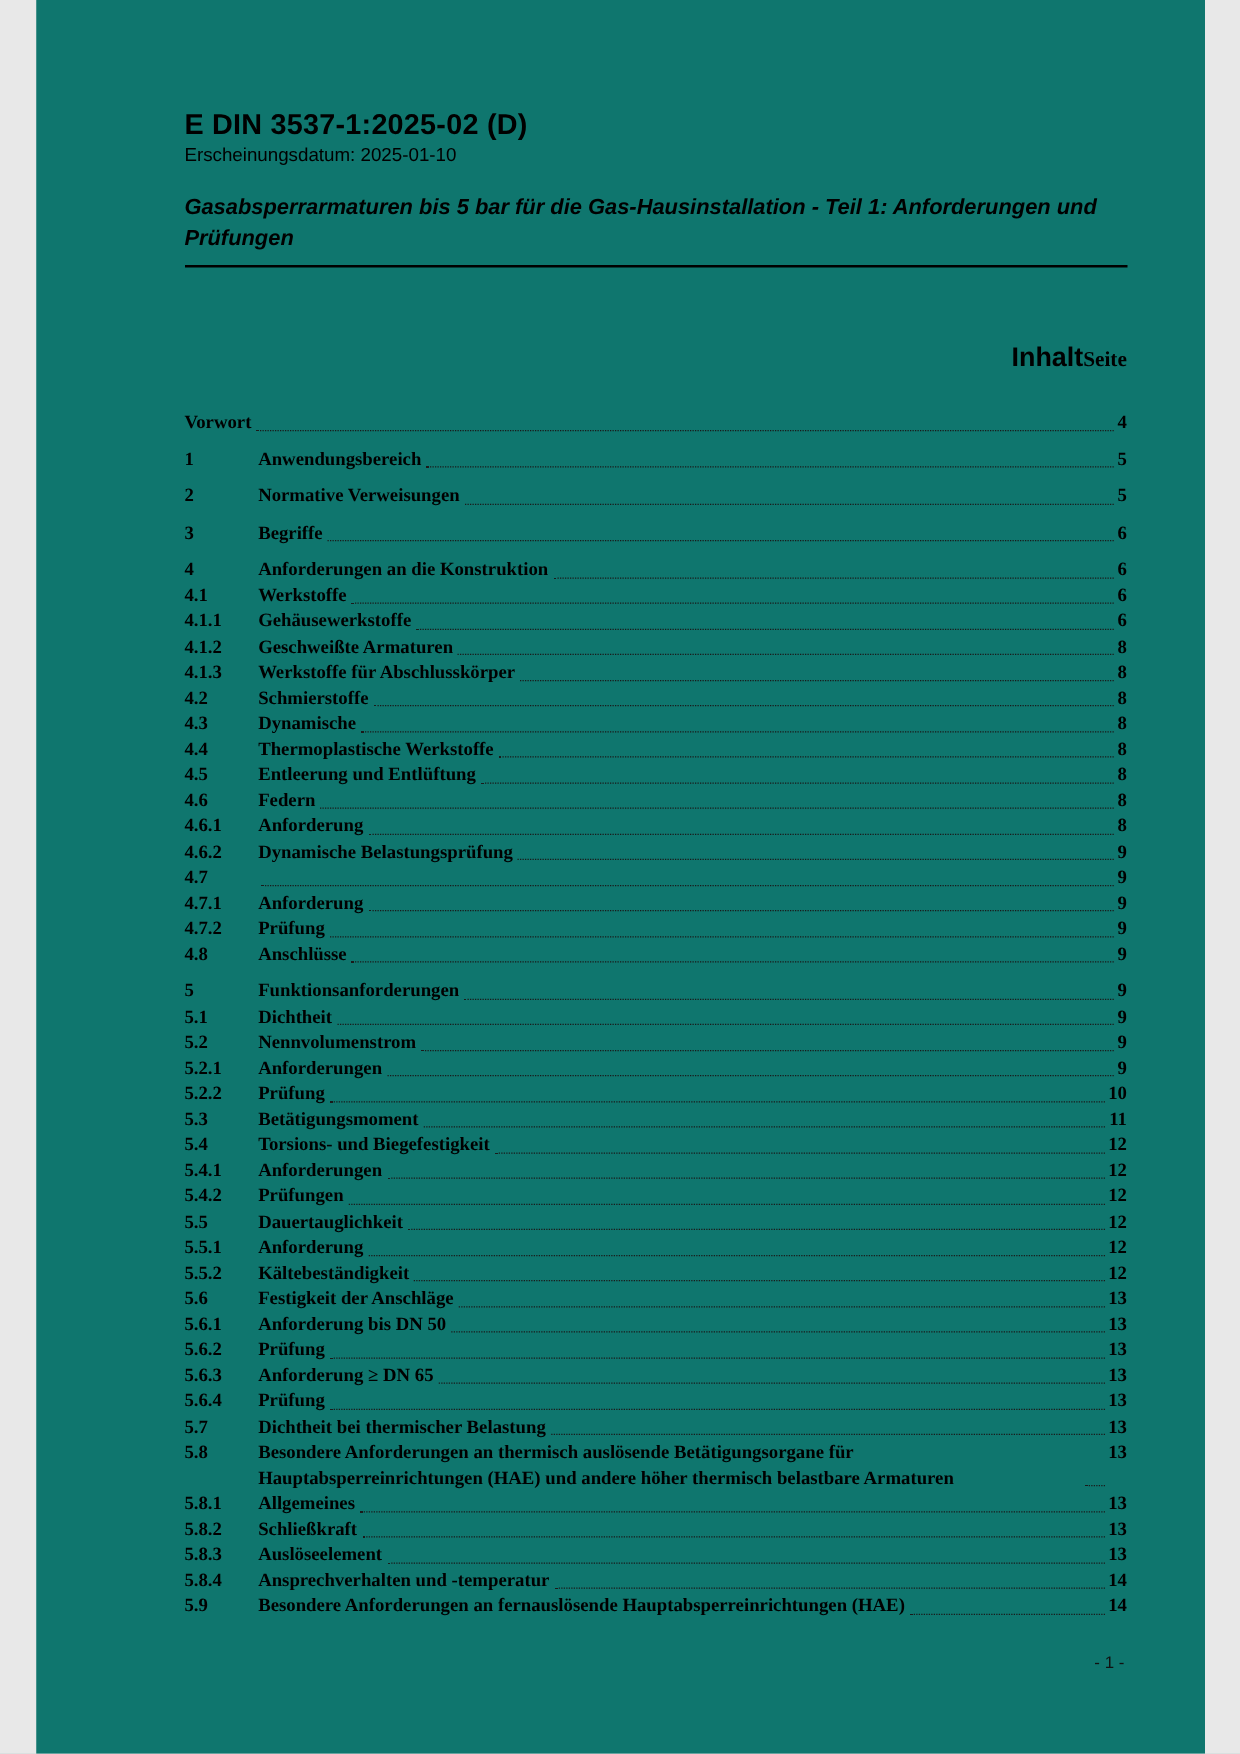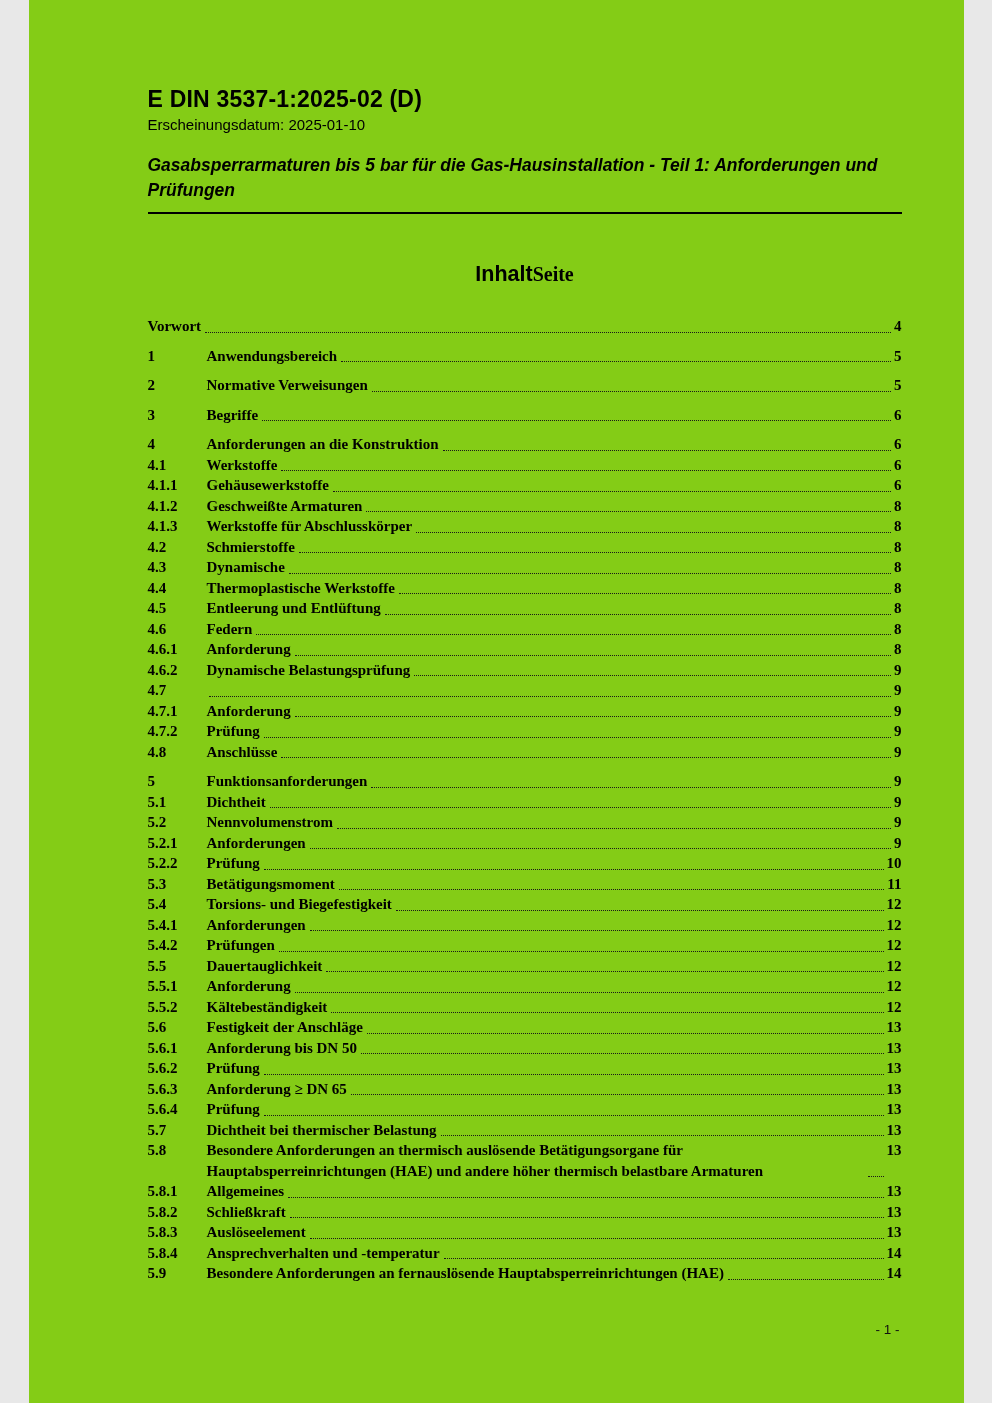--- a/index.html
+++ b/index.html
@@ -1,21 +1,21 @@
 <!DOCTYPE html>
 <html><head>
 <meta charset="utf-8">
 <style>
   html, body { margin: 0; padding: 0; background: #e8e8e8; }
   .page {
     position: relative;
     width: 935px;
     height: 1403px;
     margin: 0 auto;
-    background: #84cc16;
+    background: #0f766e;
     color: #000000;
     font-family: "Liberation Serif", serif;
     box-sizing: border-box;
     overflow: hidden;
   }
   .content {
     position: absolute;
     left: 119px;
     right: 62px;
     top: 0;
@@ -37,32 +37,32 @@
     font-family: "Liberation Sans", sans-serif;
     font-weight: bold;
     font-size: 17.5px;
     line-height: 25px;
     padding-bottom: 9px;
     border-bottom: 2.5px solid #000;
     font-style: italic;
   }
   .toc-header {
     display: flex;
-    justify-content: center;
+    justify-content: flex-end;
     align-items: baseline;
-    margin-top: 48px;
+    margin-top: 60px;
   }
   .toc-heading {
     font-family: "Liberation Sans", sans-serif;
     font-weight: bold;
     font-size: 21.5px;
   }
   .page-col-label {
     font-weight: bold;
-    font-size: 20px;
+    font-size: 17px;
     font-family: Liberation Serif, serif;
   }
   .toc-list { margin-top: 29px; }
   .toc-row {
     display: flex;
     align-items: baseline;
     font-weight: bold;
     font-size: 15px;
     line-height: 20.5px;
   }

